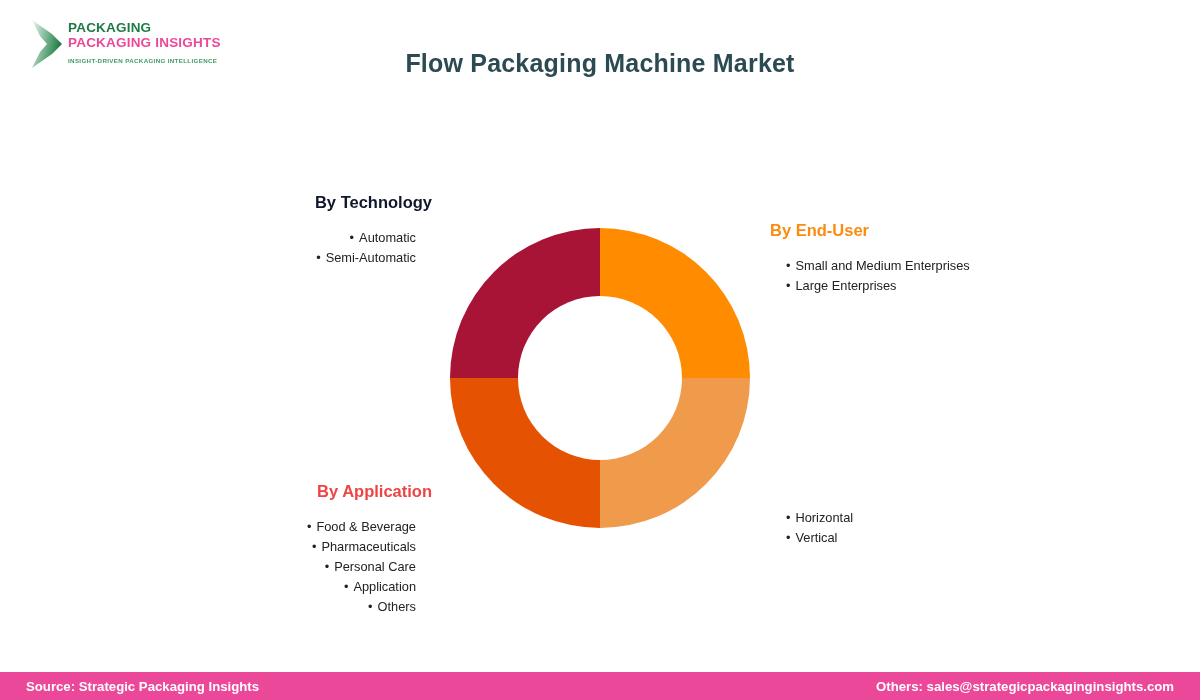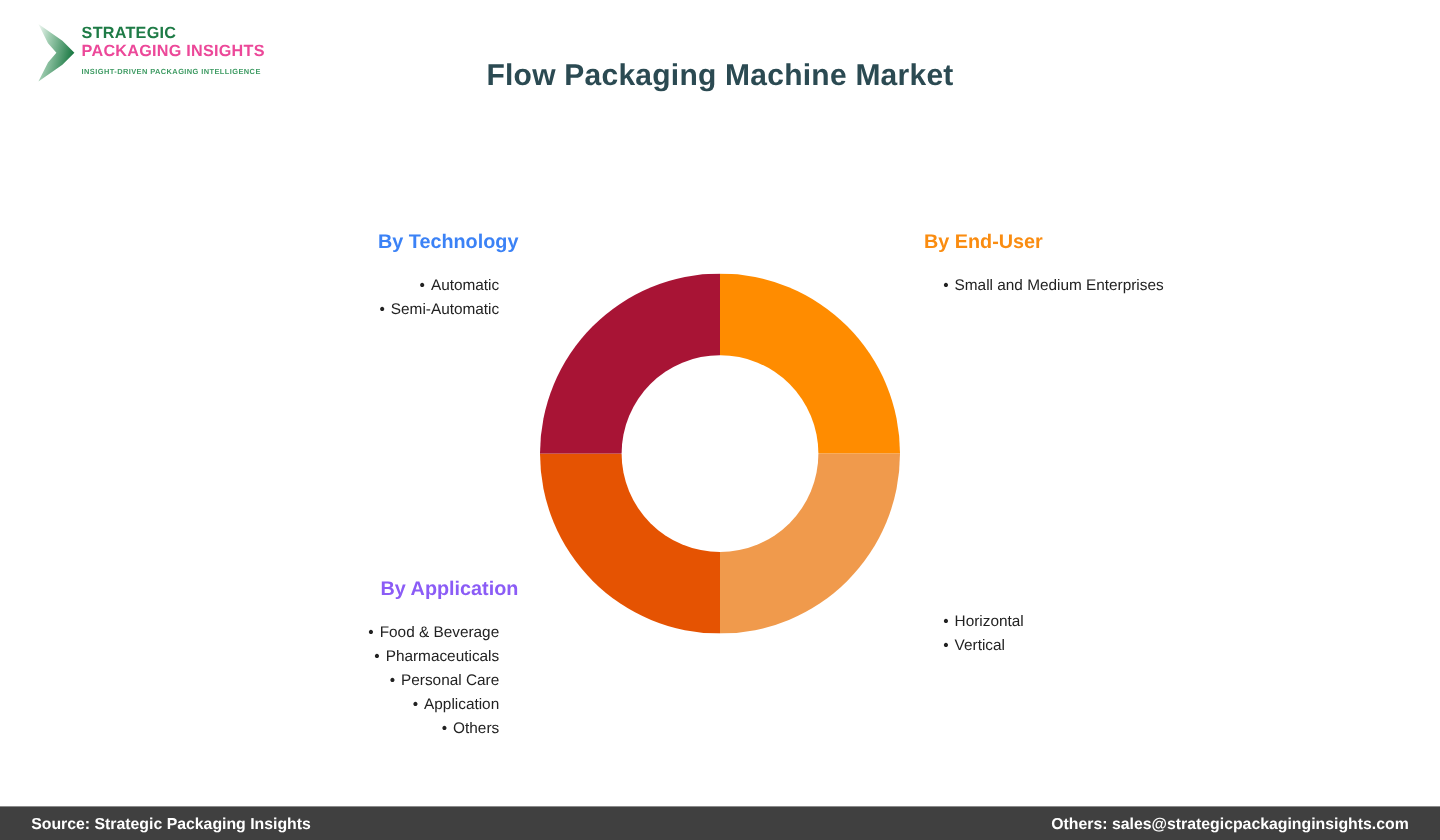--- a/index.html
+++ b/index.html
@@ -162,67 +162,68 @@
     <defs>
       <linearGradient id="chevGrad" x1="0" y1="0" x2="1" y2="0.35">
         <stop offset="0%" stop-color="#F2F8F4"></stop>
         <stop offset="35%" stop-color="#9FCCB0"></stop>
         <stop offset="100%" stop-color="#1E7B46"></stop>
       </linearGradient>
     </defs>
     <path d="M2 2 L22 16 L32 26 L22 36 L2 50 L10 34 L17 26 L10 18 Z" fill="url(#chevGrad)"></path>
   </svg>
   <div class="logo-text">
-    <div class="logo-line1" style="color: rgb(30, 123, 70);">STRATEGIC</div>
+    <div class="logo-line1" style="color: rgb(30, 123, 70);">PACKAGING</div>
     <div class="logo-line2" style="color: #ec4899;">PACKAGING INSIGHTS</div>
     <div class="logo-tagline" style="color: rgb(62, 155, 99);">INSIGHT-DRIVEN PACKAGING INTELLIGENCE</div>
   </div>
 </div>
 
 <div class="page-title" style="color: rgb(43, 74, 82);">Flow Packaging Machine Market</div>
 
 <div class="donut-wrap">
   <div class="donut">
     <div class="quad quad-tr" style="background: rgb(255, 140, 0);"></div>
     <div class="quad quad-br" style="background: rgb(240, 154, 76);"></div>
     <div class="quad quad-bl" style="background: rgb(229, 83, 2);"></div>
     <div class="quad quad-tl" style="background: rgb(168, 20, 53);"></div>
   </div>
   <div class="donut-hole"></div>
 </div>
 
 <div class="seg seg-technology seg-right-align">
-  <div class="seg-heading" style="color: #3b82f6;">By Technology</div>
+  <div class="seg-heading" style="color: #0f172a;">By Technology</div>
   <ul>
       <li>Automatic</li>
       <li>Semi-Automatic</li>
     </ul>
 </div>
 
 <div class="seg seg-enduser seg-left-align">
-  <div class="seg-heading" style="color: rgb(250, 140, 16);">By End-User</div>
+  <div class="seg-heading" style="color: rgb(250, 140, 16); margin-top: 28px;">By End-User</div>
   <ul>
       <li>Small and Medium Enterprises</li>
+      <li>Large Enterprises</li>
     </ul>
 </div>
 
 <div class="seg seg-application seg-right-align">
-  <div class="seg-heading" style="color: #8b5cf6;">By Application</div>
+  <div class="seg-heading" style="color: #ef4444;">By Application</div>
   <ul>
       <li>Food &amp; Beverage</li>
       <li>Pharmaceuticals</li>
       <li>Personal Care</li>
       <li>Application</li>
       <li>Others</li>
     </ul>
 </div>
 
 <div class="seg seg-type seg-left-align">
   <ul>
       <li>Horizontal</li>
       <li>Vertical</li>
     </ul>
 </div>
 
-<div class="footer" style="background: #404040;">
+<div class="footer" style="background: #ec4899;">
   <div class="footer-text">Source: Strategic Packaging Insights</div>
   <div class="footer-text">Others: sales@strategicpackaginginsights.com</div>
 </div>
 
 </body></html>

